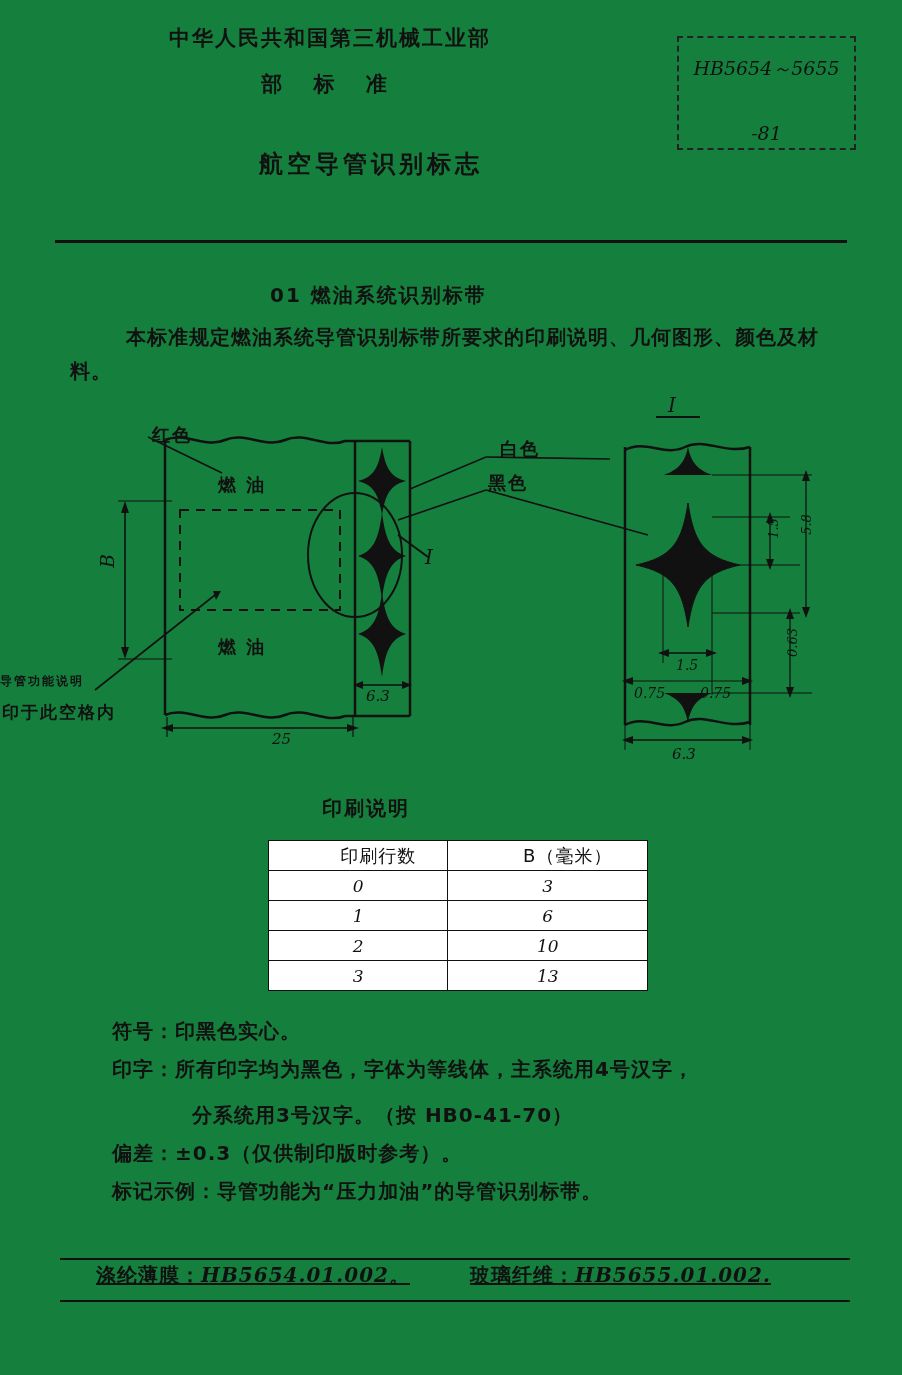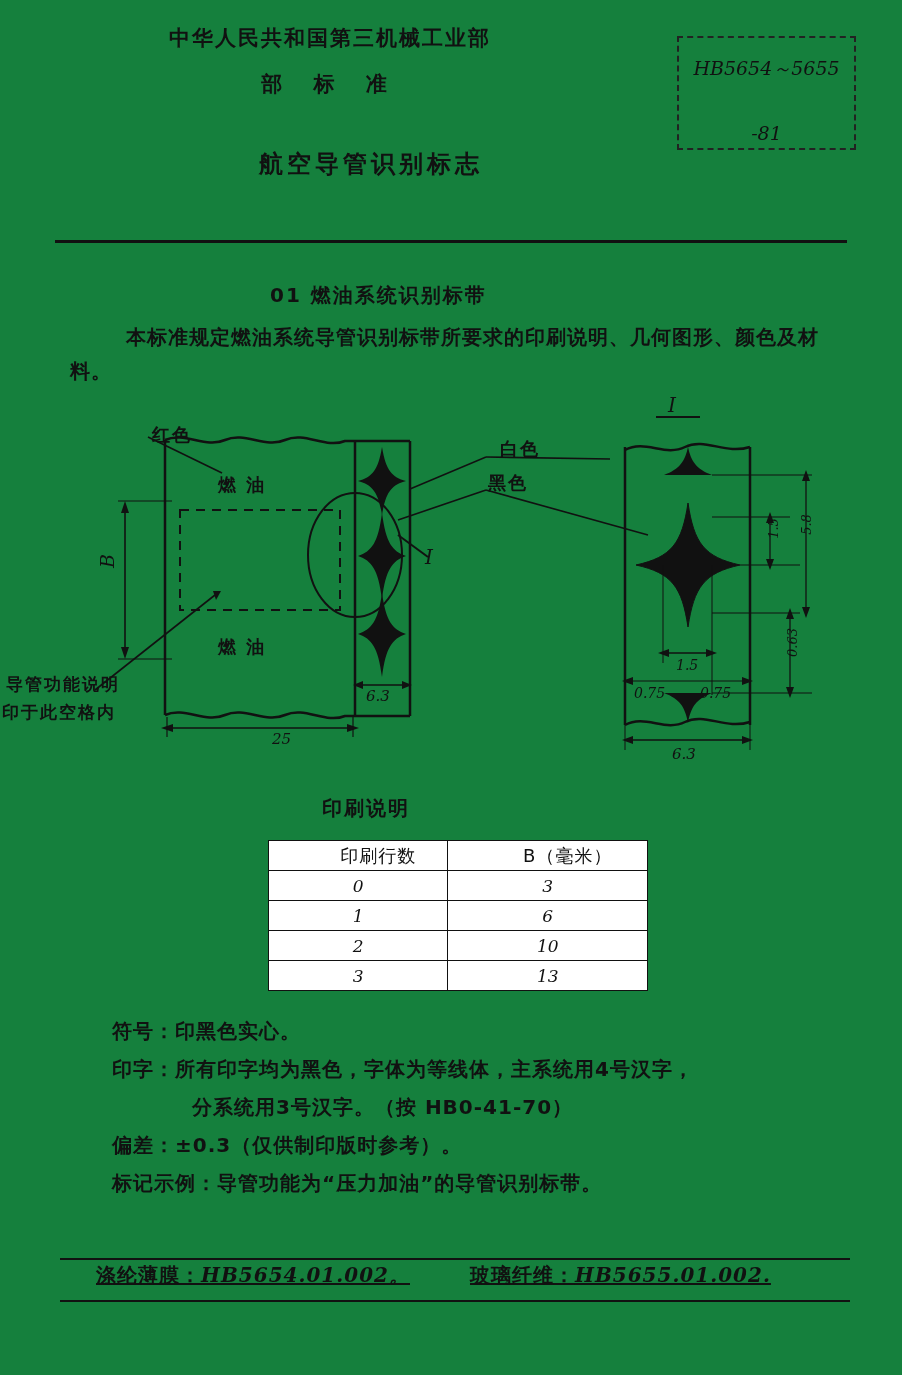--- a/index.html
+++ b/index.html
@@ -150,21 +150,21 @@
   
   #notes {
     position: absolute;
     left: 112px; top: 1012px;
     width: 760px;
     font-size: 20px;
     line-height: 38px;
     letter-spacing: 1px;
   }
   .note-row { display: block; white-space: nowrap; }
-  .note-indent { display: block; padding-left: 80px; white-space: nowrap; }
+  .note-indent { display: block; padding-left: 80px; white-space: nowrap; margin-top: 8px; }
   .mono {
     font-family: "DejaVu Serif", serif;
     font-style: italic;
   }
   #foot-line-top {
     position: absolute;
     left: 60px; top: 1258px;
     width: 790px; height: 0;
     border-top: 2px solid #111;
   }
@@ -307,21 +307,21 @@
       <line x1="625" y1="330" x2="625" y2="355" stroke="#111" stroke-width="1"></line>
       <line x1="750" y1="330" x2="750" y2="355" stroke="#111" stroke-width="1"></line>
     </svg>
 
     
     <div class="lbl cn" style="left:104px; top:28px;margin-left:48px;">红色</div>
     <div class="lbl cn" style="left:500px; top:42px;">白色</div>
     <div class="lbl cn" style="left:488px; top:76px;">黑色</div>
     <div class="lbl cn" style="left:218px; top:78px;">燃  油</div>
     <div class="lbl cn" style="left:218px; top:240px;">燃    油</div>
-    <div class="lbl cn" style="left:6px; top:278px; font-size:17px;">导管功能说明</div>
+    <div class="lbl cn" style="left:0; top:278px; font-size:12px;">导管功能说明</div>
     <div class="lbl cn" style="left:2px; top:306px; font-size:17px;">印于此空格内</div>
 
     <div class="dim" style="left:425px; top:150px; font-size:20px;">I</div>
     <div class="dim" style="left:668px; top:-2px; font-size:20px;">I</div>
 
     <div class="dim" style="left:100px; top:155px; font-size:19px; transform:rotate(-90deg);">B</div>
     <div class="dim" style="left:272px; top:335px;">25</div>
     <div class="dim" style="left:366px; top:292px;">6.3</div>
 
     <div class="dim" style="left:763px; top:126px; font-size:13px; transform:rotate(-90deg);">1.5</div>

